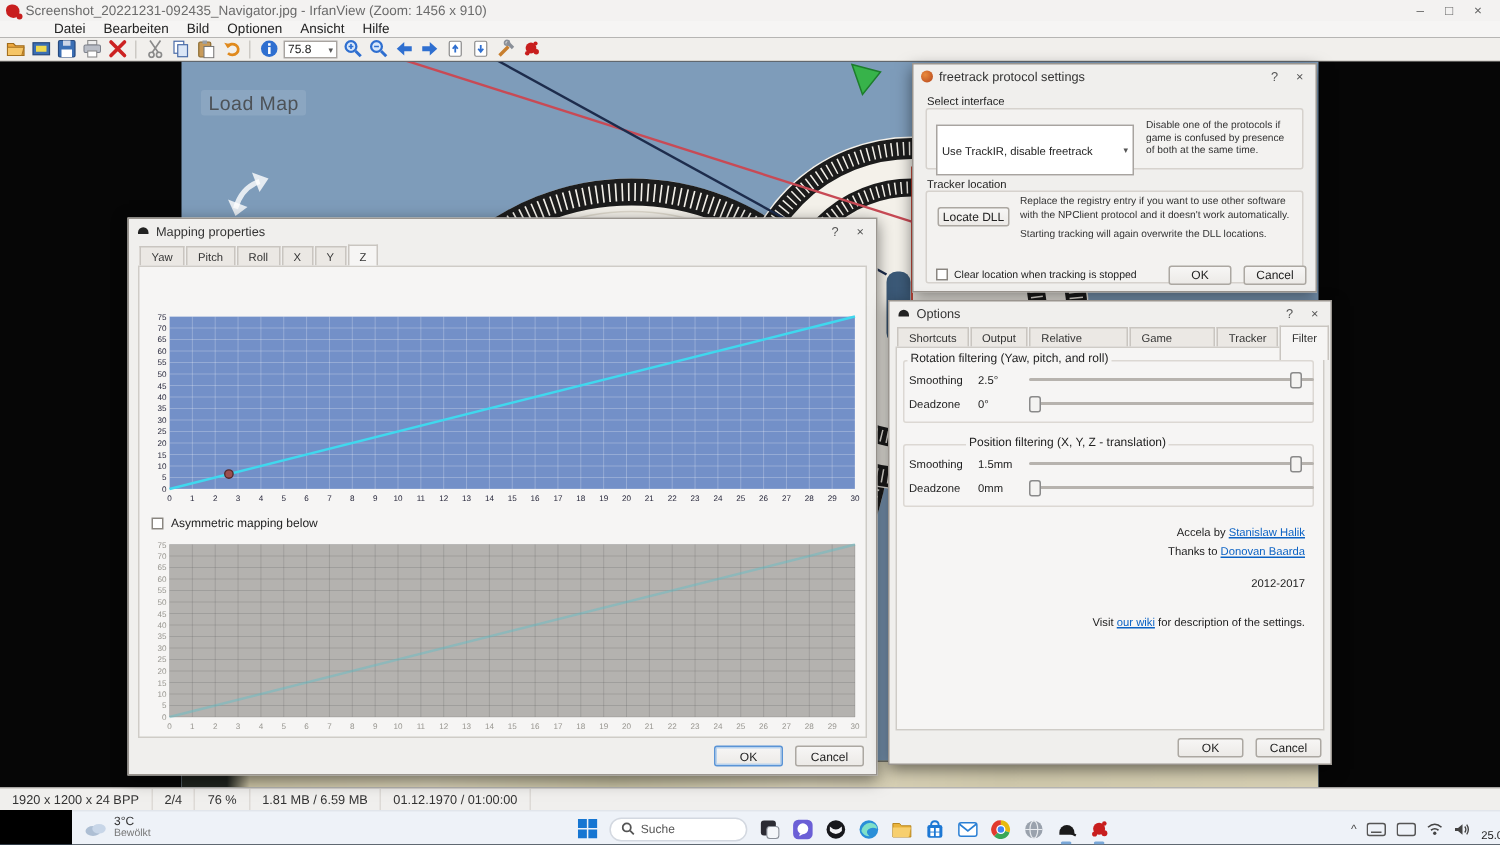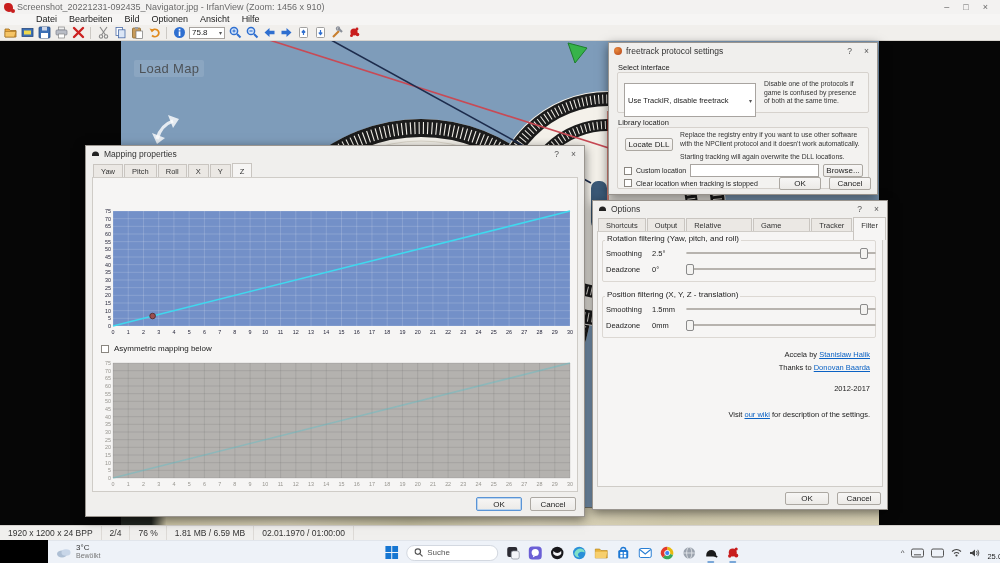--- a/index.html
+++ b/index.html
@@ -312,31 +312,25 @@
       </div>
     </div>
     <div class="ft-label" style="top:20px;">Select interface</div>
     <div class="ft-box" style="top:29px; height:41px;">
       <div class="combo" style="position:absolute; left:6px; top:10px; width:132px; height:15px;">
         <span>Use TrackIR, disable freetrack</span>
         <span class="arrow">▾</span>
       </div>
       <div class="hint" style="position:absolute; left:146px; top:7px; right:6px;">Disable one of the protocols if game is confused by presence of both at the same time.</div>
     </div>
-    <div class="ft-label" style="top:75px;">Library location</div>
+    <div class="ft-label" style="top:75px;">Tracker location</div>
     <div class="ft-box" style="top:84px; height:62px;">
       <div class="btn" style="position:absolute; left:7px; top:10px; width:48px; height:13px;">Locate DLL</div>
       <div class="hint" style="position:absolute; left:62px; top:3px; right:5px;">Replace the registry entry if you want to use other software with the NPClient protocol and it doesn't work automatically.</div>
       <div class="hint" style="position:absolute; left:62px; top:25px; right:5px;">Starting tracking will again overwrite the DLL locations.</div>
-      <div class="cbrow" style="left:6px; top:36px; right:5px;">
-        <div class="cb"></div>
-        <span class="lbl">Custom location</span>
-        <div class="text-input" style="flex:1;"></div>
-        <div class="btn" style="width:40px; height:13px;">Browse...</div>
-      </div>
       <div class="cbrow" style="left:6px; top:51px;">
         <div class="cb"></div>
         <span class="lbl">Clear location when tracking is stopped</span>
       </div>
     </div>
     <div class="dlg-buttons" style="right:6px; bottom:4px;">
       <div class="btn" style="width:42px; height:13px;">OK</div>
       <div class="btn" style="width:42px; height:13px;">Cancel</div>
     </div>
   </div>
@@ -602,21 +596,21 @@
           </div>
           <div class="srow" style="top: 30px;">
             <span class="lab">Deadzone</span>
             <span class="val">0°</span>
             <div class="slider">
               <div class="track"></div>
               <div class="handle" style="left: calc(0% + 0px);"></div>
             </div>
           </div>
         </div>
-      <div class="grp-label" style="top:58px;">Position filtering (X, Y, Z - translation)</div>
+      <div class="grp-label" style="top:58px;margin-left:39px;">Position filtering (X, Y, Z - translation)</div>
       <div class="grp-box" style="top:64px; height:42px;"></div>
       <div id="pos-rows">
           <div class="srow" style="top: 70px;">
             <span class="lab">Smoothing</span>
             <span class="val">1.5mm</span>
             <div class="slider">
               <div class="track"></div>
               <div class="handle" style="left: calc(96% - 8px);"></div>
             </div>
           </div>
@@ -642,21 +636,21 @@
       <div class="btn" style="width:44px; height:13px;">OK</div>
       <div class="btn" style="width:44px; height:13px;">Cancel</div>
     </div>
   </div>
 
   <div class="statusbar" id="statusbar">
       <span class="status-seg">1920 x 1200 x 24 BPP</span>
       <span class="status-seg">2/4</span>
       <span class="status-seg">76 %</span>
       <span class="status-seg">1.81 MB / 6.59 MB</span>
-      <span class="status-seg">02.01.1970 / 01:00:00</span>
+      <span class="status-seg">01.12.1970 / 01:00:00</span>
     </div>
 
   <div class="taskbar">
     <div class="weather">
       <svg width="16" height="12">
           <ellipse cx="6" cy="8" rx="5" ry="3.4" fill="#aebfd4"></ellipse>
           <ellipse cx="10" cy="6.5" rx="4.5" ry="3.2" fill="#c8d6e8"></ellipse>
         </svg>
       <div class="wtxt">
         <span class="temp">3°C</span>

